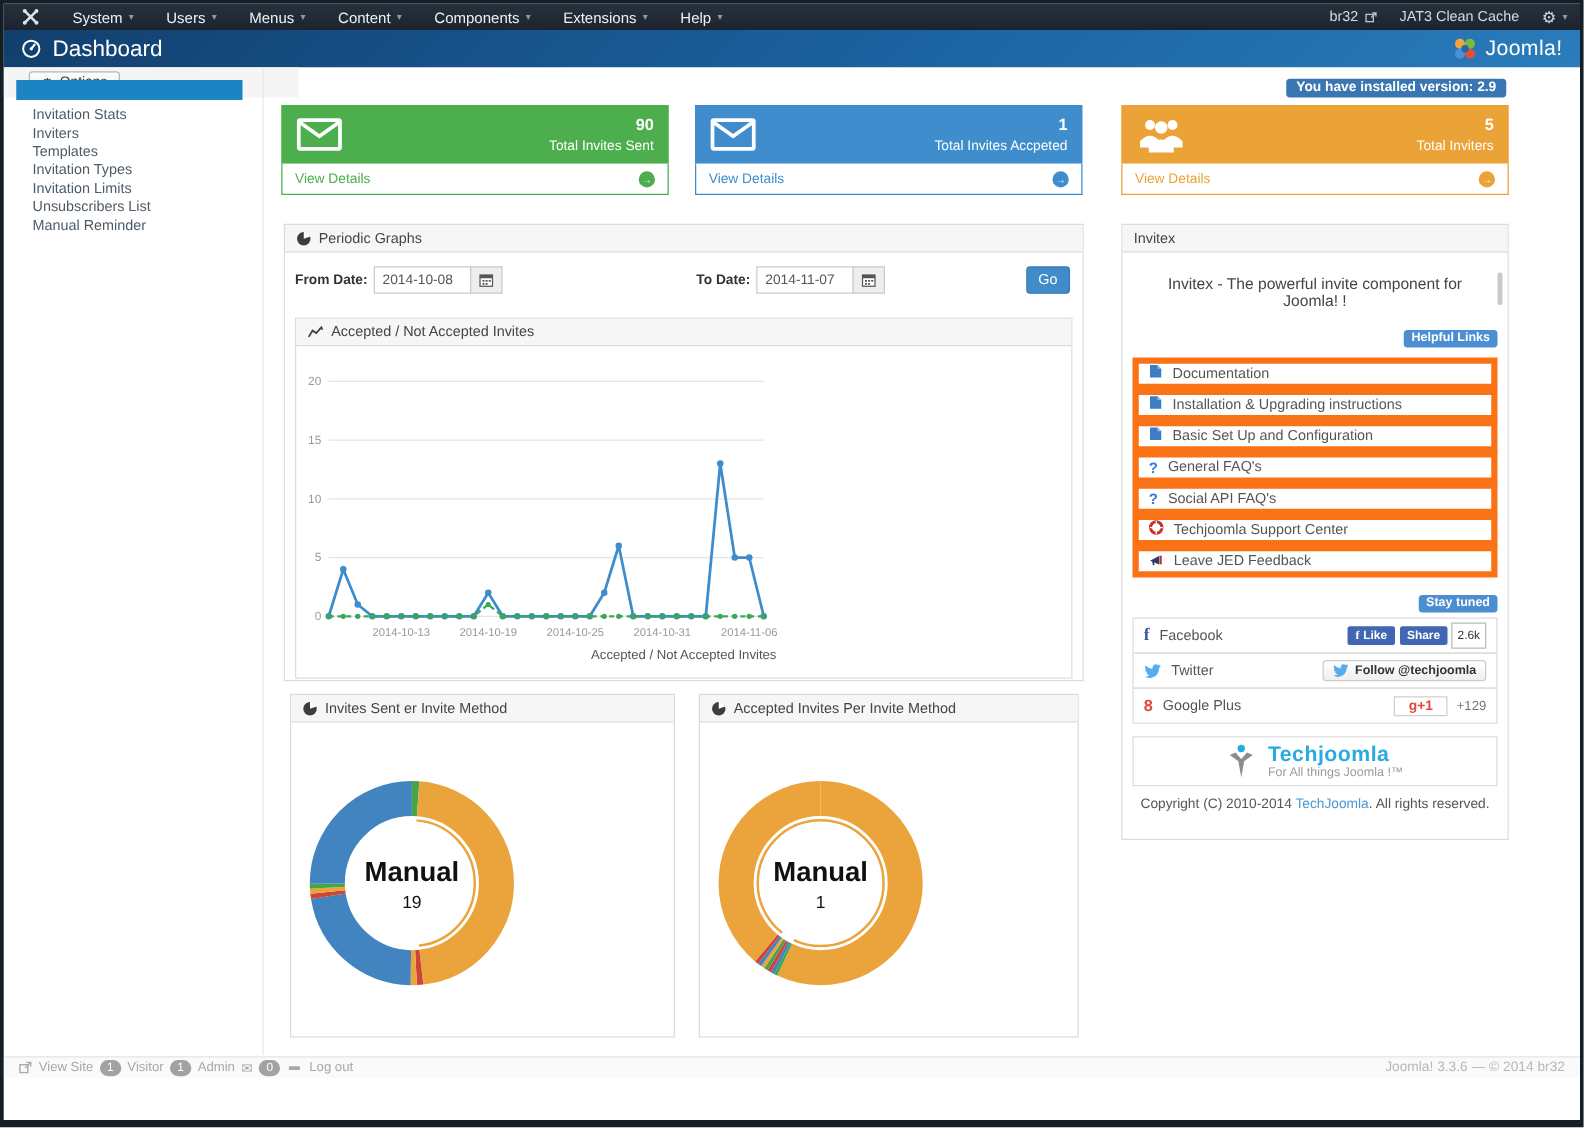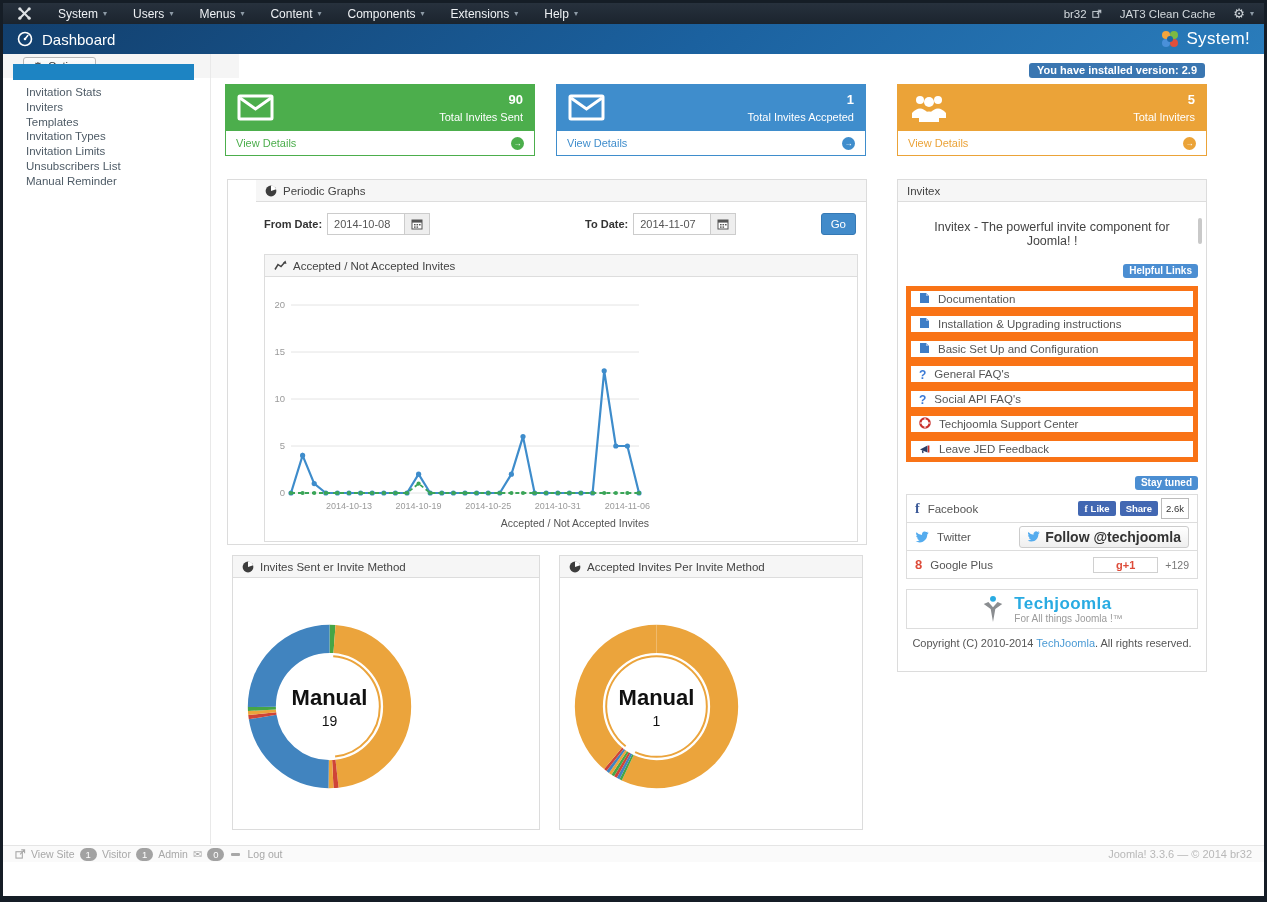--- a/index.html
+++ b/index.html
@@ -13,21 +13,21 @@
   .nav-menus { display:flex; align-items:center; gap:2px; }
   .nav-item { color:#eef1f4; font-size:12px; padding:2px 12px; display:flex; align-items:center; gap:5px; cursor:pointer; }
   .nav-item .caret { color:#8d9aa6; font-size:8px; }
   .nav-right { margin-left:auto; display:flex; align-items:center; gap:18px; color:#d4dade; font-size:11.5px; }
   .nav-user { display:flex; align-items:center; gap:5px; }
   .gear-wrap { display:flex; align-items:center; gap:5px; color:#cfd5da; font-size:13px; }
   .gear-wrap .caret { font-size:8px; color:#8d9aa6; }
 
   
   .subhead { height:30px; background:linear-gradient(135deg,#123f6d 0%,#1b619f 55%,#2a7cbb 100%); display:flex; align-items:center; padding:0 14px; }
-  .subhead-title { color:#fff; font-size:15px; display:flex; align-items:center; gap:9px;text-align:center; }
+  .subhead-title { color:#fff; font-size:18px; display:flex; align-items:center; gap:9px;text-align:center; }
   .subhead-brand { margin-left:auto; display:flex; align-items:center; gap:6px; color:#fff; font-size:17px; letter-spacing:.3px; }
 
   .content { position:relative; height:842px; background:#fff; }
 
   
   .toolbar-strip { position:absolute; left:0; top:0; width:236px; height:24px; background:#f5f5f5; }
   .options-btn { position:absolute; left:20px; top:3px; height:18px; padding:0 9px; background:linear-gradient(#fdfdfd,#ececec); border:1px solid #b6b6b6; border-radius:3px; font-size:11px; color:#333; display:flex; align-items:center; gap:5px; cursor:pointer; }
   .options-btn .gear { font-size:11px; color:#444; }
   .sidebar-active { position:absolute; left:10px; top:10px; width:181px; height:16px; background:#1d84c3; }
   .sidebar-list { position:absolute; left:23px; top:31px; width:175px; }
@@ -44,21 +44,21 @@
   .card-value { font-size:13px; font-weight:bold; }
   .card-label { font-size:11px; }
   .card-foot { height:25px; background:#fff; border:1px solid; border-top:none; display:flex; align-items:center; padding:0 10px; font-size:11px; cursor:pointer; }
   .card-foot .arrow { margin-left:auto; width:13px; height:13px; border-radius:50%; color:#fff; font-size:8px; display:flex; align-items:center; justify-content:center; }
 
   
   .panel { position:absolute; border:1px solid #dcdcdc; background:#fff; }
   .panel-head { height:22px; background:#f6f6f6; border-bottom:1px solid #ddd; display:flex; align-items:center; gap:6px; padding:0 9px; font-size:11.5px; color:#444; }
 
   
-  #graphs-panel { left:224px; top:125px; width:640px; height:366px;padding-left:28px; }
+  #graphs-panel { left:224px; top:125px; width:640px; height:366px; }
   .date-row { display:flex; align-items:center; margin:9px 8px 0; height:26px; }
   .date-label { font-size:11px; font-weight:bold; color:#333; margin-right:5px; }
   .date-input { width:78px; height:22px; border:1px solid #ccc; font-size:11px; color:#555; padding:0 6px; font-family:"Liberation Sans",sans-serif; }
   .date-addon { width:26px; height:22px; background:#eee; border:1px solid #ccc; margin-left:-1px; display:flex; align-items:center; justify-content:center; cursor:pointer; }
   .to-group { margin-left:155px; display:flex; align-items:center; }
   .go-btn { margin-left:auto; margin-right:2px; height:22px; padding:0 9px; background:#428bca; border:1px solid #3579b5; border-radius:3px; color:#fff; font-size:11.5px; cursor:pointer; }
   .chart-box { margin:17px 8px 0; border:1px solid #ddd; }
 
   
   #donut-panel-1 { left:229px; top:501px; width:308px; height:275px; }
@@ -79,22 +79,22 @@
   .link-row:first-child { margin-top:0; }
   .link-label { font-size:11.5px; color:#555; }
   .stay-row { margin:10px 8px 4px; text-align:right; }
   .social-wrap { margin:4px 8px 8px; }
   .social-row { height:29px; border:1px solid #ddd; margin-top:-1px; display:flex; align-items:center; padding:0 8px; }
   .social-row:first-child { margin-top:0; }
   .social-name { font-size:11.5px; color:#555; margin-left:8px; }
   .social-right { margin-left:auto; display:flex; align-items:center; }
   .fb-btn { background:#4267b2; color:#fff; font-size:9.5px; font-weight:bold; border-radius:2px; padding:2px 6px; display:flex; align-items:center; gap:3px; margin-left:4px; cursor:pointer; }
   .fb-count { border:1px solid #bbb; font-size:9.5px; color:#333; padding:4px 4px; margin-left:3px; }
-  .tw-btn { border:1px solid #ccc; border-radius:3px; background:linear-gradient(#fff,#efefef); padding:2px 7px; display:flex; align-items:center; gap:5px; font-size:14px; font-weight:bold; color:#333; cursor:pointer; }
-  .gp-btn { border:1px solid #d0d0d0; padding:1px 22px; font-size:11px; font-weight:bold; color:#dd4b39; cursor:pointer; }
+  .tw-btn { border:1px solid #ccc; border-radius:3px; background:linear-gradient(#fff,#efefef); padding:2px 7px; display:flex; align-items:center; gap:5px; font-size:10px; font-weight:bold; color:#333; cursor:pointer; }
+  .gp-btn { border:1px solid #d0d0d0; padding:1px 11px; font-size:11px; font-weight:bold; color:#dd4b39; cursor:pointer; }
   .gp-count { font-size:10.5px; color:#777; margin-left:7px; }
   .tech-box { margin:10px 8px 8px; border:1px solid #ddd; height:40px; display:flex; align-items:center; justify-content:center; gap:9px; }
   .tech-name { color:#29abe2; font-size:17px; font-weight:bold; letter-spacing:.4px; line-height:1; }
   .tech-tag { color:#9b9b9b; font-size:10px; margin-top:1px; }
   .copyright { text-align:center; font-size:11px; color:#555; margin:6px 0 10px; }
   .copyright a { color:#4a9ad4; text-decoration:none; }
 
   
   .statusbar { position:absolute; left:0; top:791px; width:100%; height:17px; background:#fafafa; border-top:1px solid #e5e5e5; display:flex; align-items:center; padding:0 12px; color:#a8a8a8; font-size:10.5px; gap:5px; }
   .status-badge { background:#a2a2a2; color:#fff; font-size:9.5px; border-radius:9px; padding:0 6px; height:13px; line-height:13px; display:inline-block; }
@@ -178,21 +178,21 @@
       <span>Dashboard</span>
     </span>
     <span class="subhead-brand">
       <svg width="20" height="20" viewBox="0 0 20 20">
           <circle cx="6" cy="6" r="4" fill="#f4a43d"></circle>
           <circle cx="14" cy="6" r="4" fill="#7db943"></circle>
           <circle cx="6" cy="14" r="4" fill="#4a90d9"></circle>
           <circle cx="14" cy="14" r="4" fill="#e14f3c"></circle>
           <circle cx="10" cy="10" r="3" fill="#1d69a9"></circle>
         </svg>
-      <span>System!</span>
+      <span>Joomla!</span>
     </span>
   </div>
 
   <div class="content">
 
     <div class="toolbar-strip"></div>
     <button class="options-btn">
       <span class="gear">⚙</span>
       <span>Options</span>
     </button>

